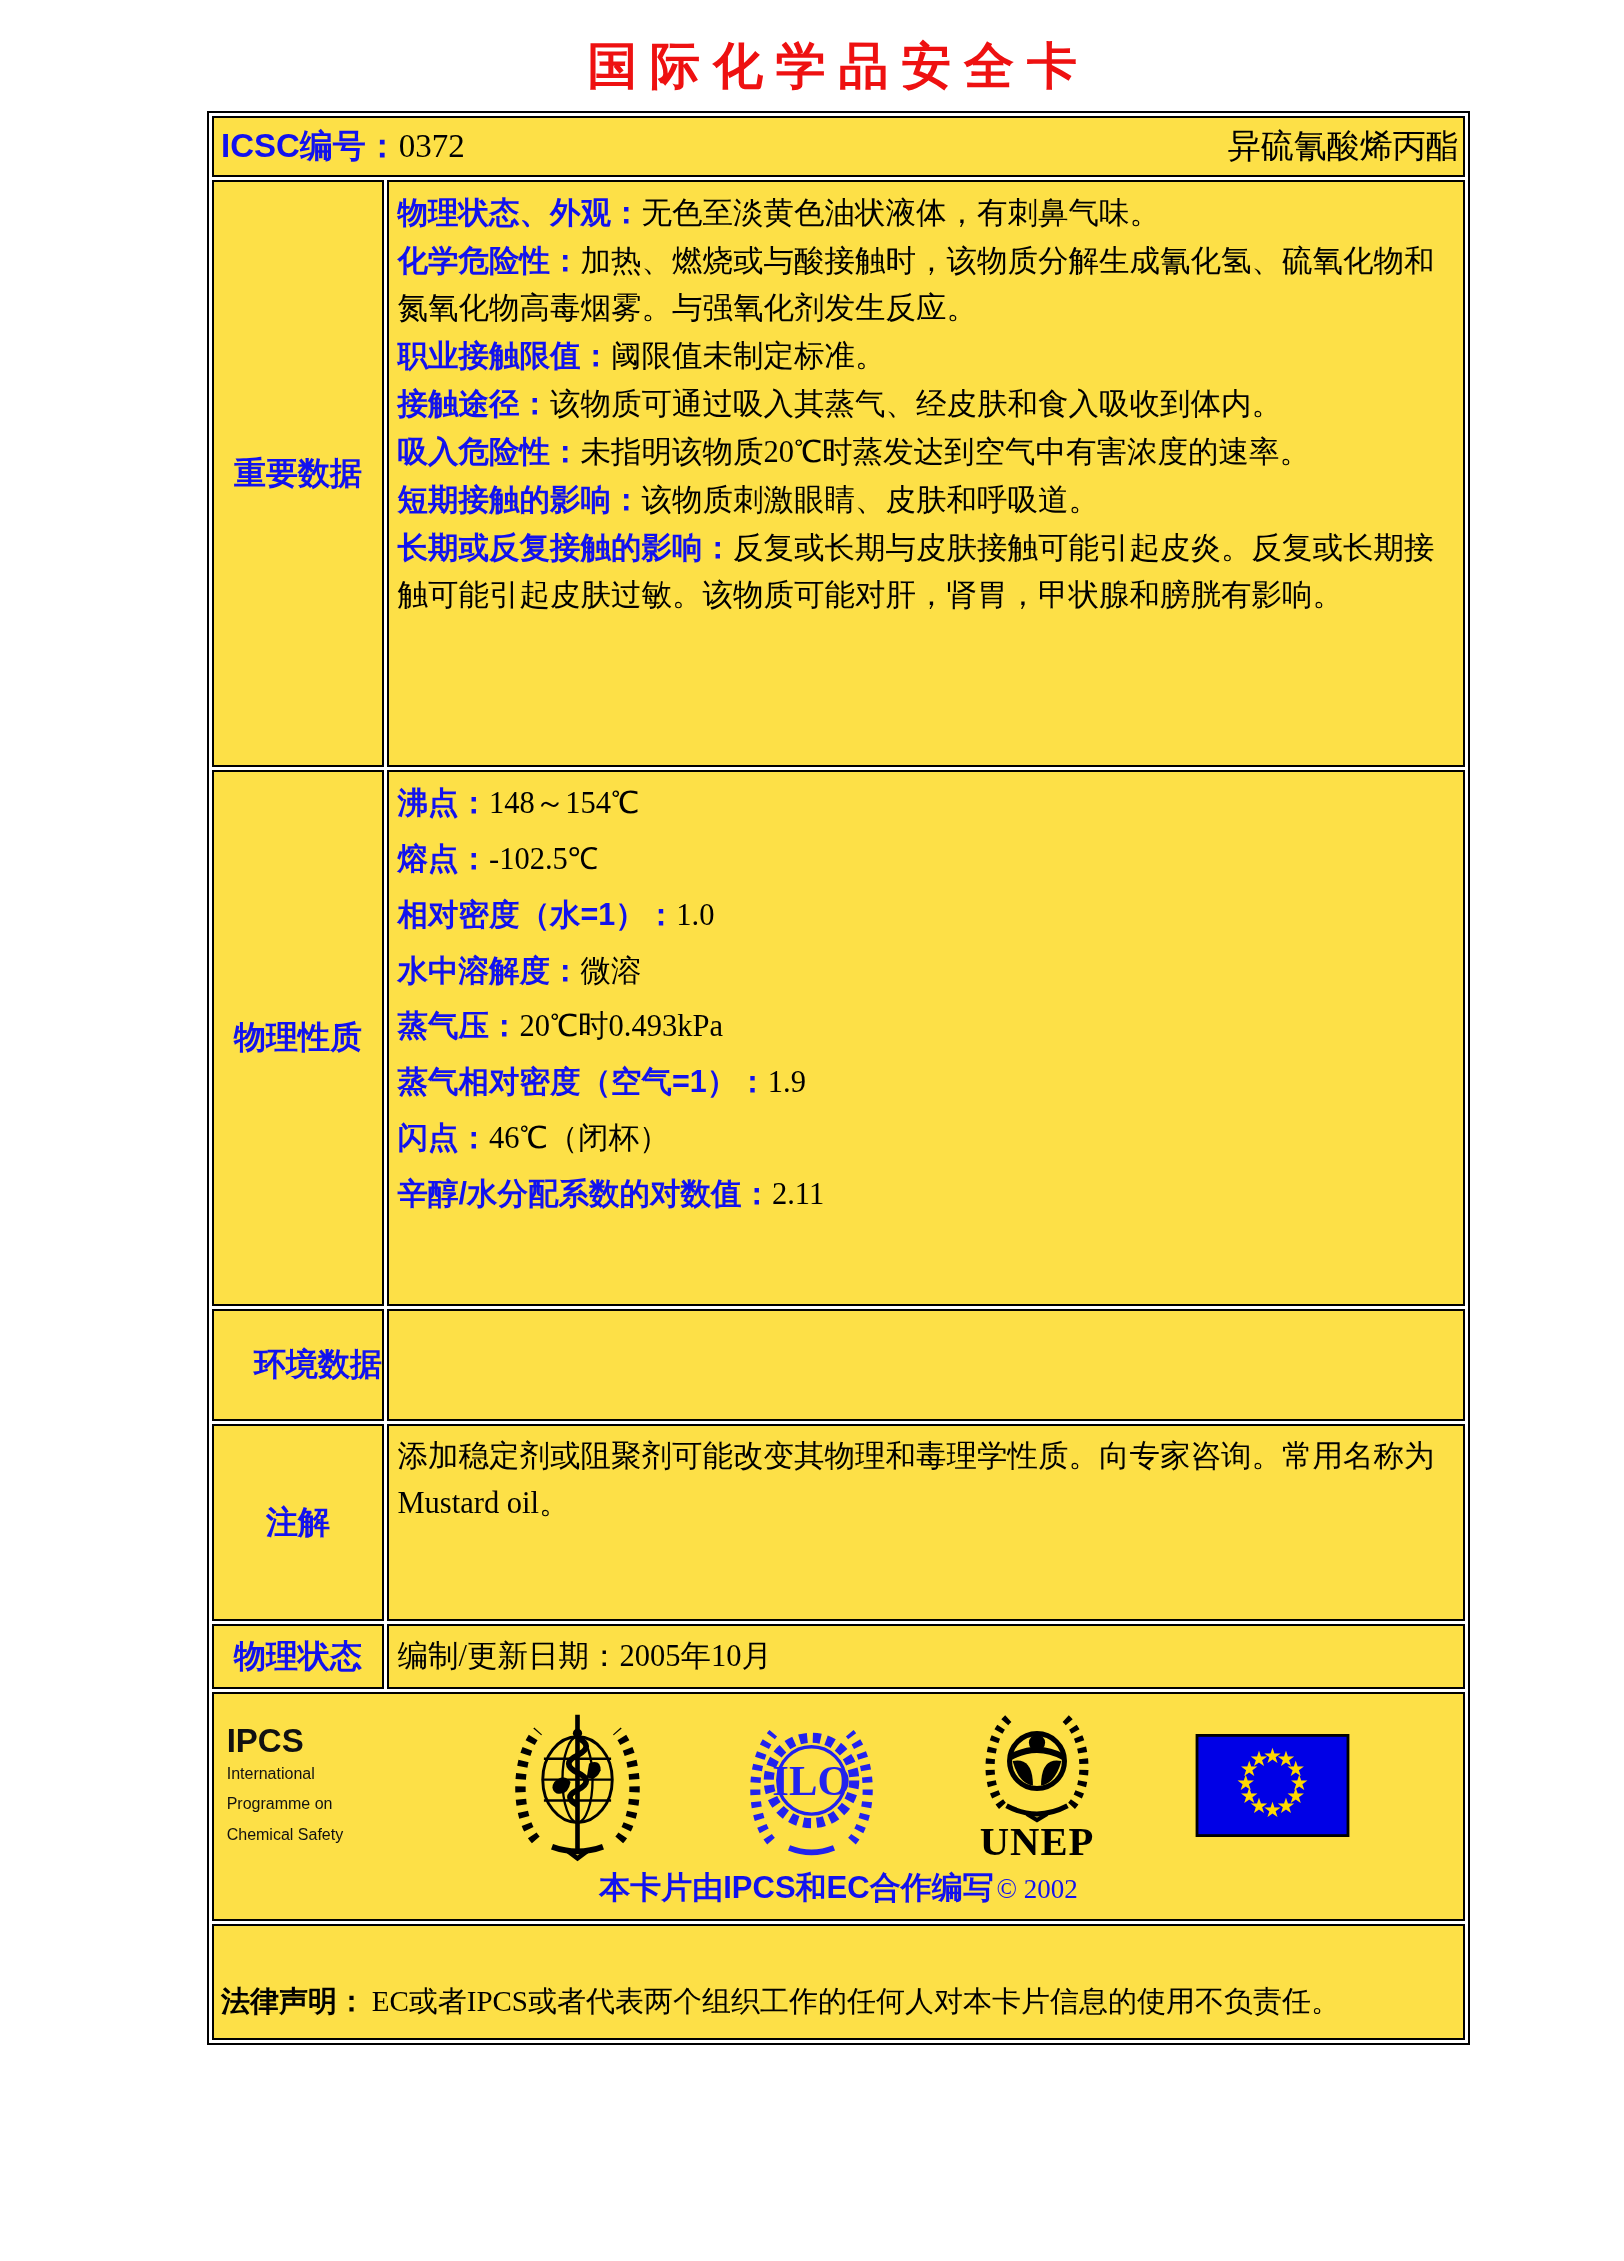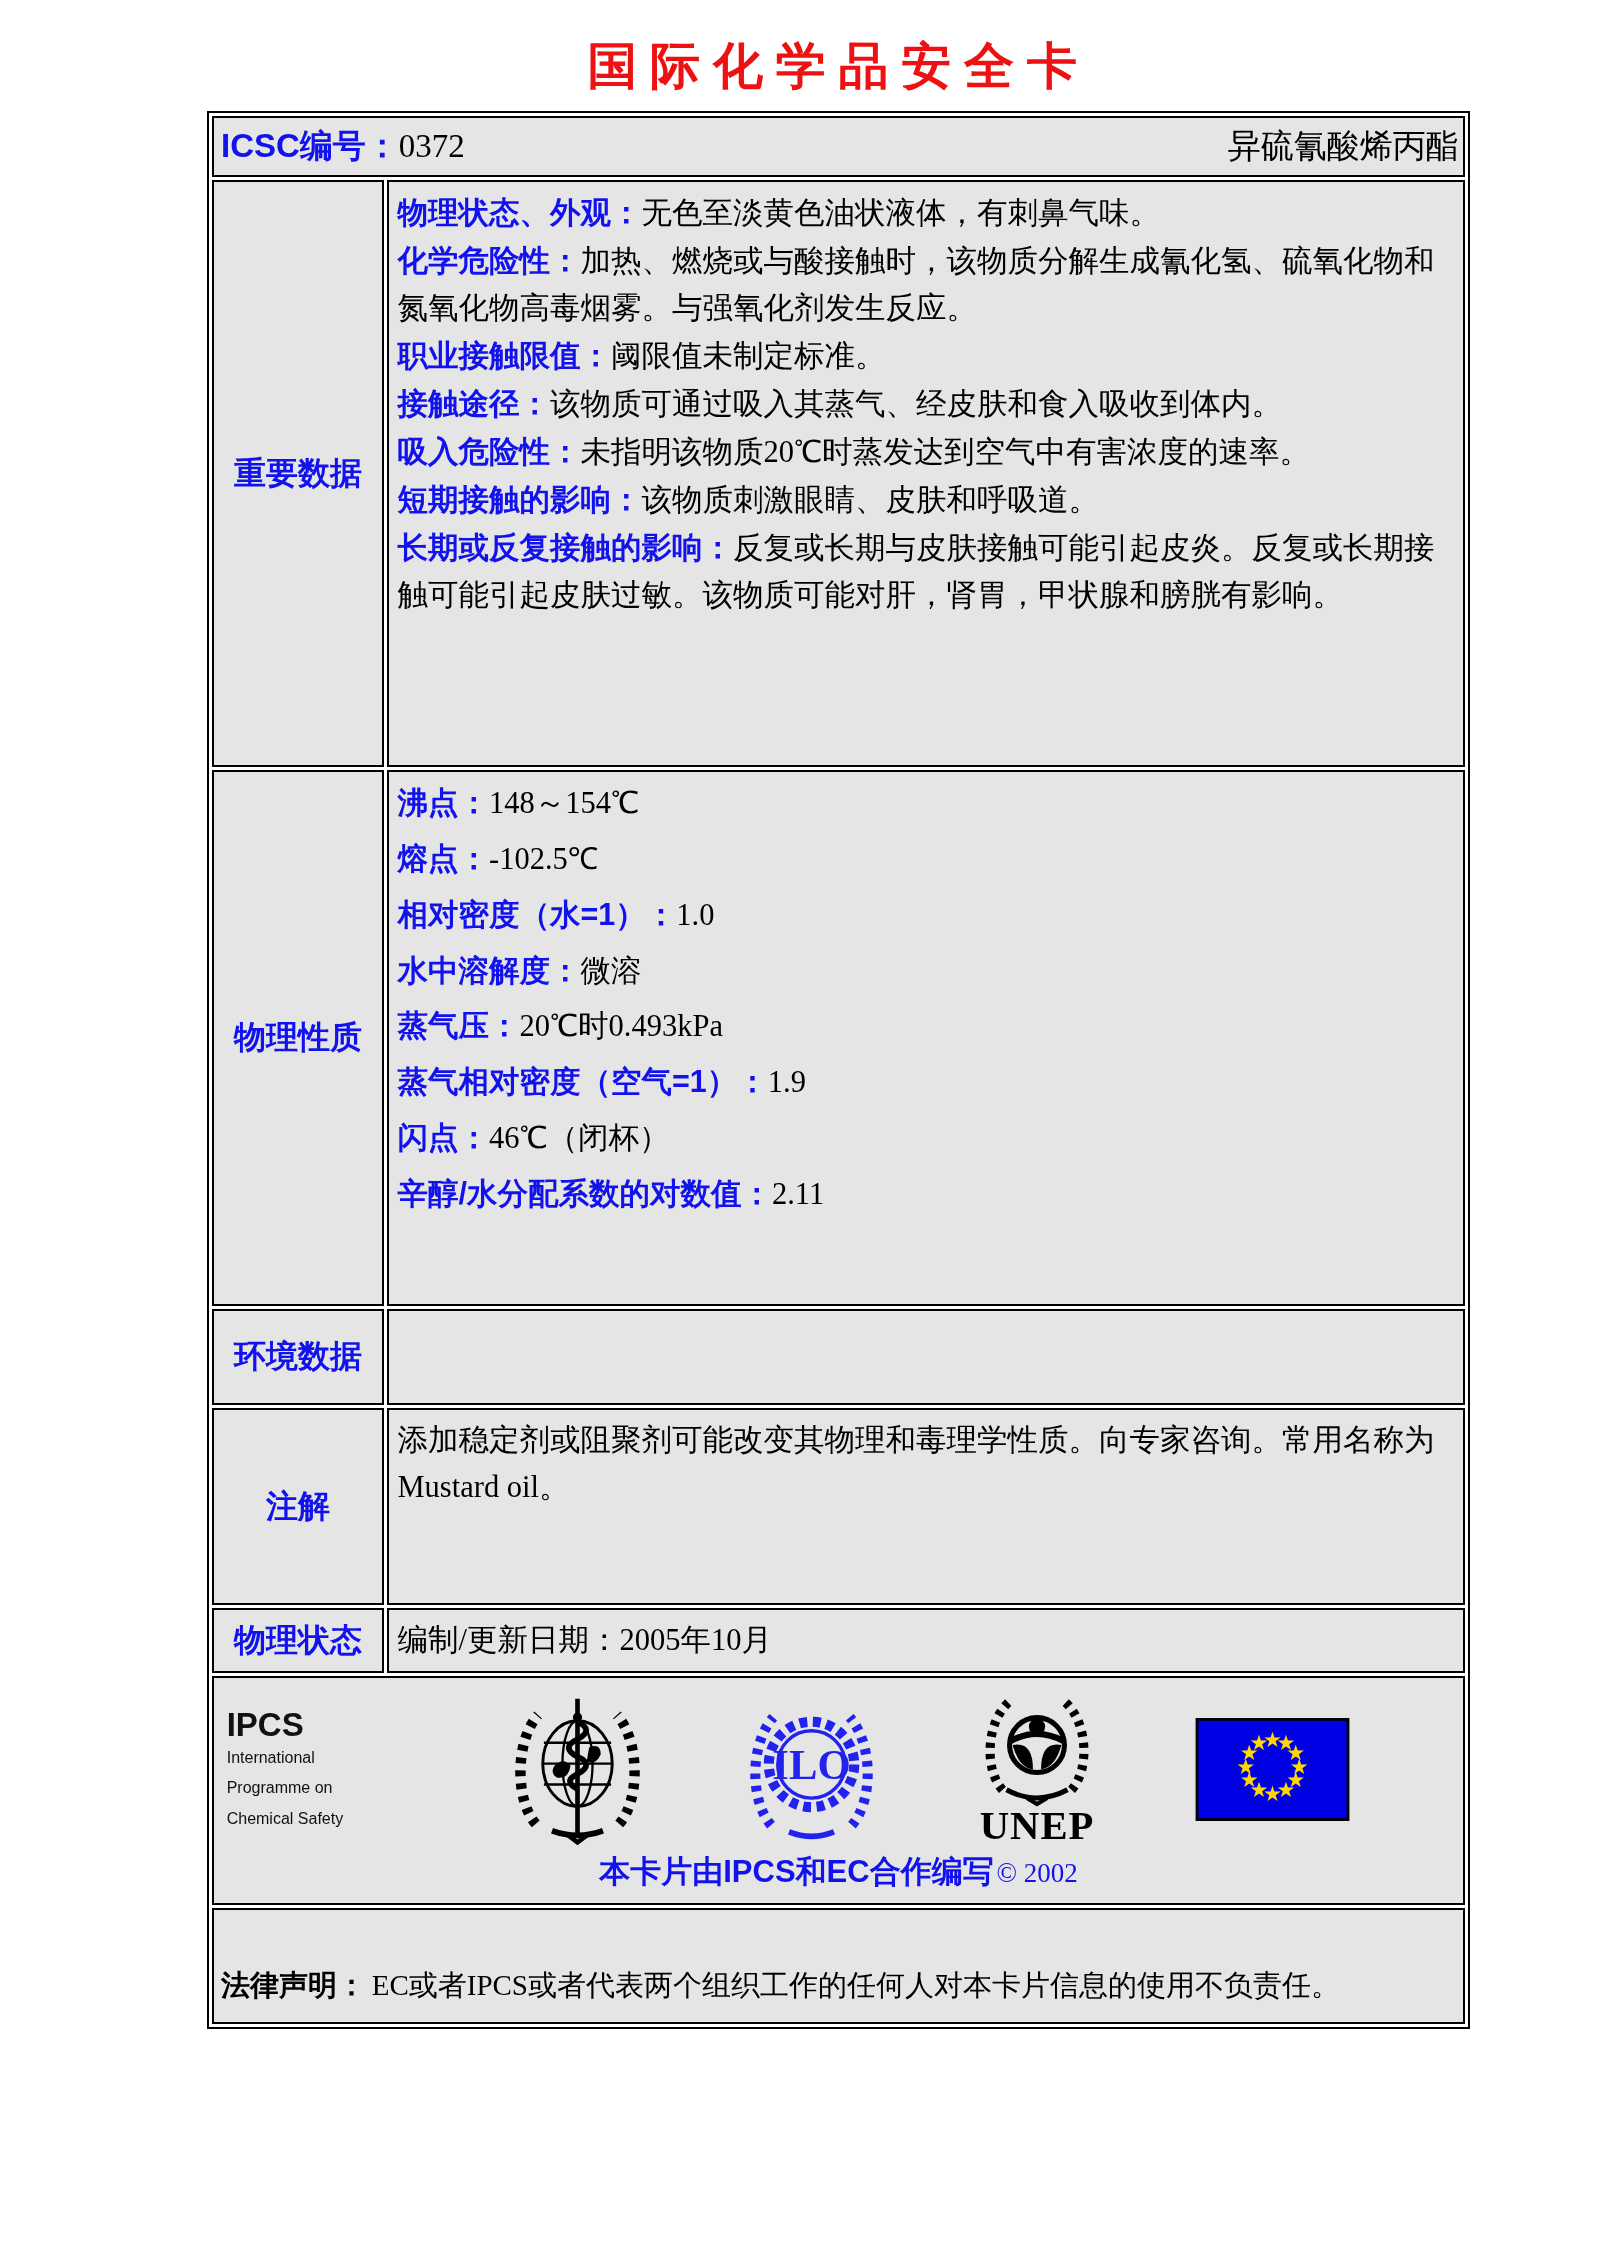--- a/index.html
+++ b/index.html
@@ -12,27 +12,27 @@
     margin:33px 0 11.3px 207px; width:1263px; text-align:center;
     font-size:50px; font-weight:bold; color:#ee1111; letter-spacing:12.8px;
     font-family:"Liberation Serif", serif;
   }
   table.card {
     margin-left:207px; width:1263px; table-layout:fixed;
     border:2.1px solid #000; border-collapse:separate; border-spacing:3.5px;
     background:#fff;
   }
   col.c-label { width:172px; }
-  td.cell { border:2.1px solid #000; vertical-align:top; background:#e5e5e5; }
+  td.cell { border:2.1px solid #000; vertical-align:top; background:#fde047; }
 
   
   tr.r-head td { height:61px; }
   tr.r-important td { height:587px; }
   tr.r-physical td { height:536px; }
-  tr.r-env td { height:96px; }
+  tr.r-env td { height:112px;text-align:right; }
   tr.r-notes td { height:197px; }
   tr.r-extra td { height:44px; }
   tr.r-footer td { height:190px; }
   tr.r-legal td { height:61px; }
 
   .head-inner {
     display:flex; justify-content:space-between; align-items:center;
     height:100%; padding:0 4.3px 0 7px;
   }
   .blue-lbl { color:#1212ee; font-family:"Liberation Sans", sans-serif; font-weight:bold; }

